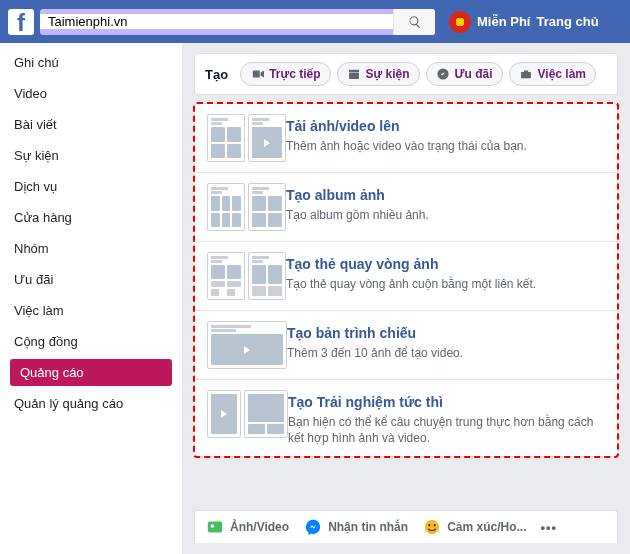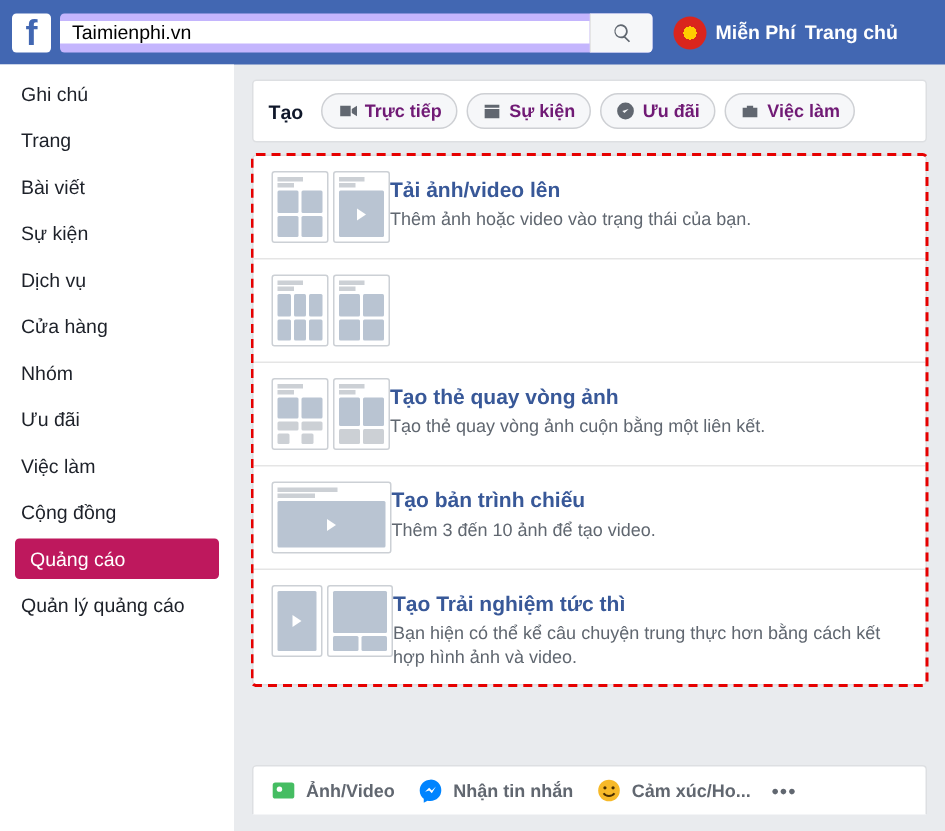--- a/index.html
+++ b/index.html
@@ -5,21 +5,21 @@
 *{box-sizing:border-box;margin:0;padding:0}
 body{font-family:Helvetica,Arial,sans-serif;font-size:13px;background:#e9ebee;width:630px;height:554px;overflow:hidden;position:relative}
 .topbar{background:#4267b2;height:43px;display:flex;align-items:center;padding:0 8px;gap:6px}
 .logo{width:26px;height:26px;background:#fff;border-radius:3px;display:flex;align-items:flex-end;justify-content:center;color:#4267b2;font-weight:bold;font-size:24px;line-height:24px;font-family:sans-serif}
 .search-wrap{display:flex;align-items:center;background:#c4b5fd;border-radius:3px;height:26px;width:395px}
 .search-in{border:none;flex:1;padding:0 8px;font-size:13px;outline:none}
 .search-btn{width:42px;height:26px;background:#f6f7f9;border:none;border-left:1px solid #e5e5e5;border-radius:0 3px 3px 0;display:flex;align-items:center;justify-content:center;cursor:pointer}
 .flag{width:22px;height:22px;border-radius:50%;background:radial-gradient(circle at center,#ffcd00 0 28%,#da251d 28% 100%);margin-left:8px}
 .navlink{color:#fff;font-weight:bold;font-size:13px;margin-left:0;cursor:pointer}
 .layout{display:flex;height:511px}
-.sidebar{width:156px;background:#fff;padding-top:4px}
+.sidebar{width:182px;background:#fff;padding-top:4px}
 .side-item{padding:8px 14px;color:#1d2129;cursor:pointer;font-size:13px}
 .side-item.active{background:#be185d;color:#fff;border-radius:3px;margin:2px 10px;padding:6px 10px}
 .main{flex:1;padding:10px 12px 0 12px;position:relative}
 .create-row{background:#fff;border:1px solid #dddfe2;border-radius:3px;padding:8px 10px;display:flex;align-items:center;gap:10px;margin-bottom:8px}
 .create-lbl{font-weight:bold;color:#0f172a;font-size:13px;margin-right:2px}
 .chip{display:flex;align-items:center;gap:5px;padding:4px 9px;border:1px solid #ced0d4;border-radius:14px;background:#f6f7f9;cursor:pointer;font-size:12px;color:#701a75;font-weight:bold}
 .chip svg{width:14px;height:14px;fill:#616770}
 .options{background:#fff;border:1px solid #dddfe2;border-radius:3px;outline:2px dashed #e60000;outline-offset:-1px}
 .opt{display:flex;padding:10px 12px;border-bottom:1px solid #e5e5e5;cursor:pointer}
 .opt:last-child{border-bottom:none}
@@ -53,21 +53,21 @@
     </button>
   </div>
   <div class="flag"></div>
   <span class="navlink">Miễn Phí</span>
   <span class="navlink">Trang chủ</span>
 </div>
 
 <div class="layout">
   <div class="sidebar" id="sidebar">
       <div class="side-item">Ghi chú</div>
-      <div class="side-item">Trang</div>
+      <div class="side-item">Video</div>
       <div class="side-item">Bài viết</div>
       <div class="side-item">Sự kiện</div>
       <div class="side-item">Dịch vụ</div>
       <div class="side-item">Cửa hàng</div>
       <div class="side-item">Nhóm</div>
       <div class="side-item">Ưu đãi</div>
       <div class="side-item">Việc làm</div>
       <div class="side-item">Cộng đồng</div>
       <div class="side-item active">Quảng cáo</div>
       <div class="side-item">Quản lý quảng cáo</div>
@@ -155,20 +155,24 @@
               <div class="row">
                 <div class="box"></div>
                 <div class="box"></div>
               </div>
               <div class="row">
                 <div class="box"></div>
                 <div class="box"></div>
               </div>
             </div>
           </div>
+          <div class="opt-txt">
+            <div class="opt-title">Tạo album ảnh</div>
+            <div class="opt-desc">Tạo album gồm nhiều ảnh.</div>
+          </div>
         </div>
         <div class="opt">
           <div class="thumb">
             <div class="col">
               <div class="hdr"></div>
               <div class="hdr"></div>
               <div class="row">
                 <div style="flex:1;display:flex;flex-direction:column;gap:2px">
                   <div class="box" style="flex:2"></div>
                   <div class="line"></div>

